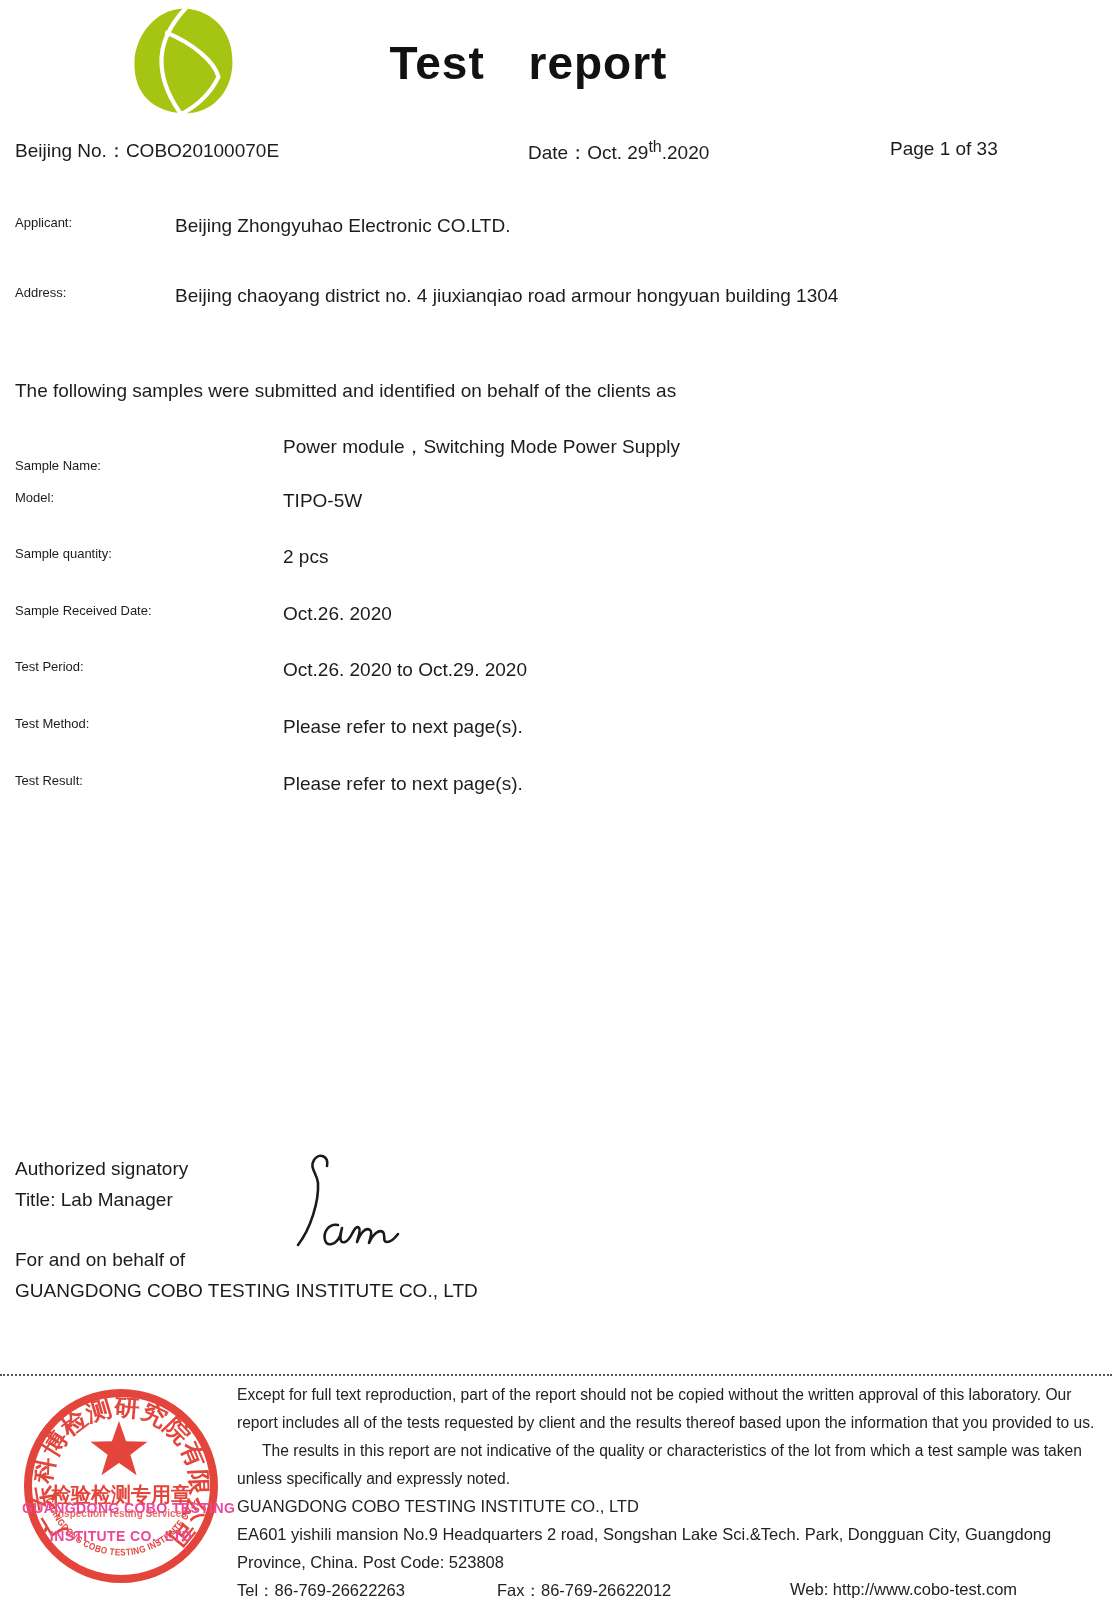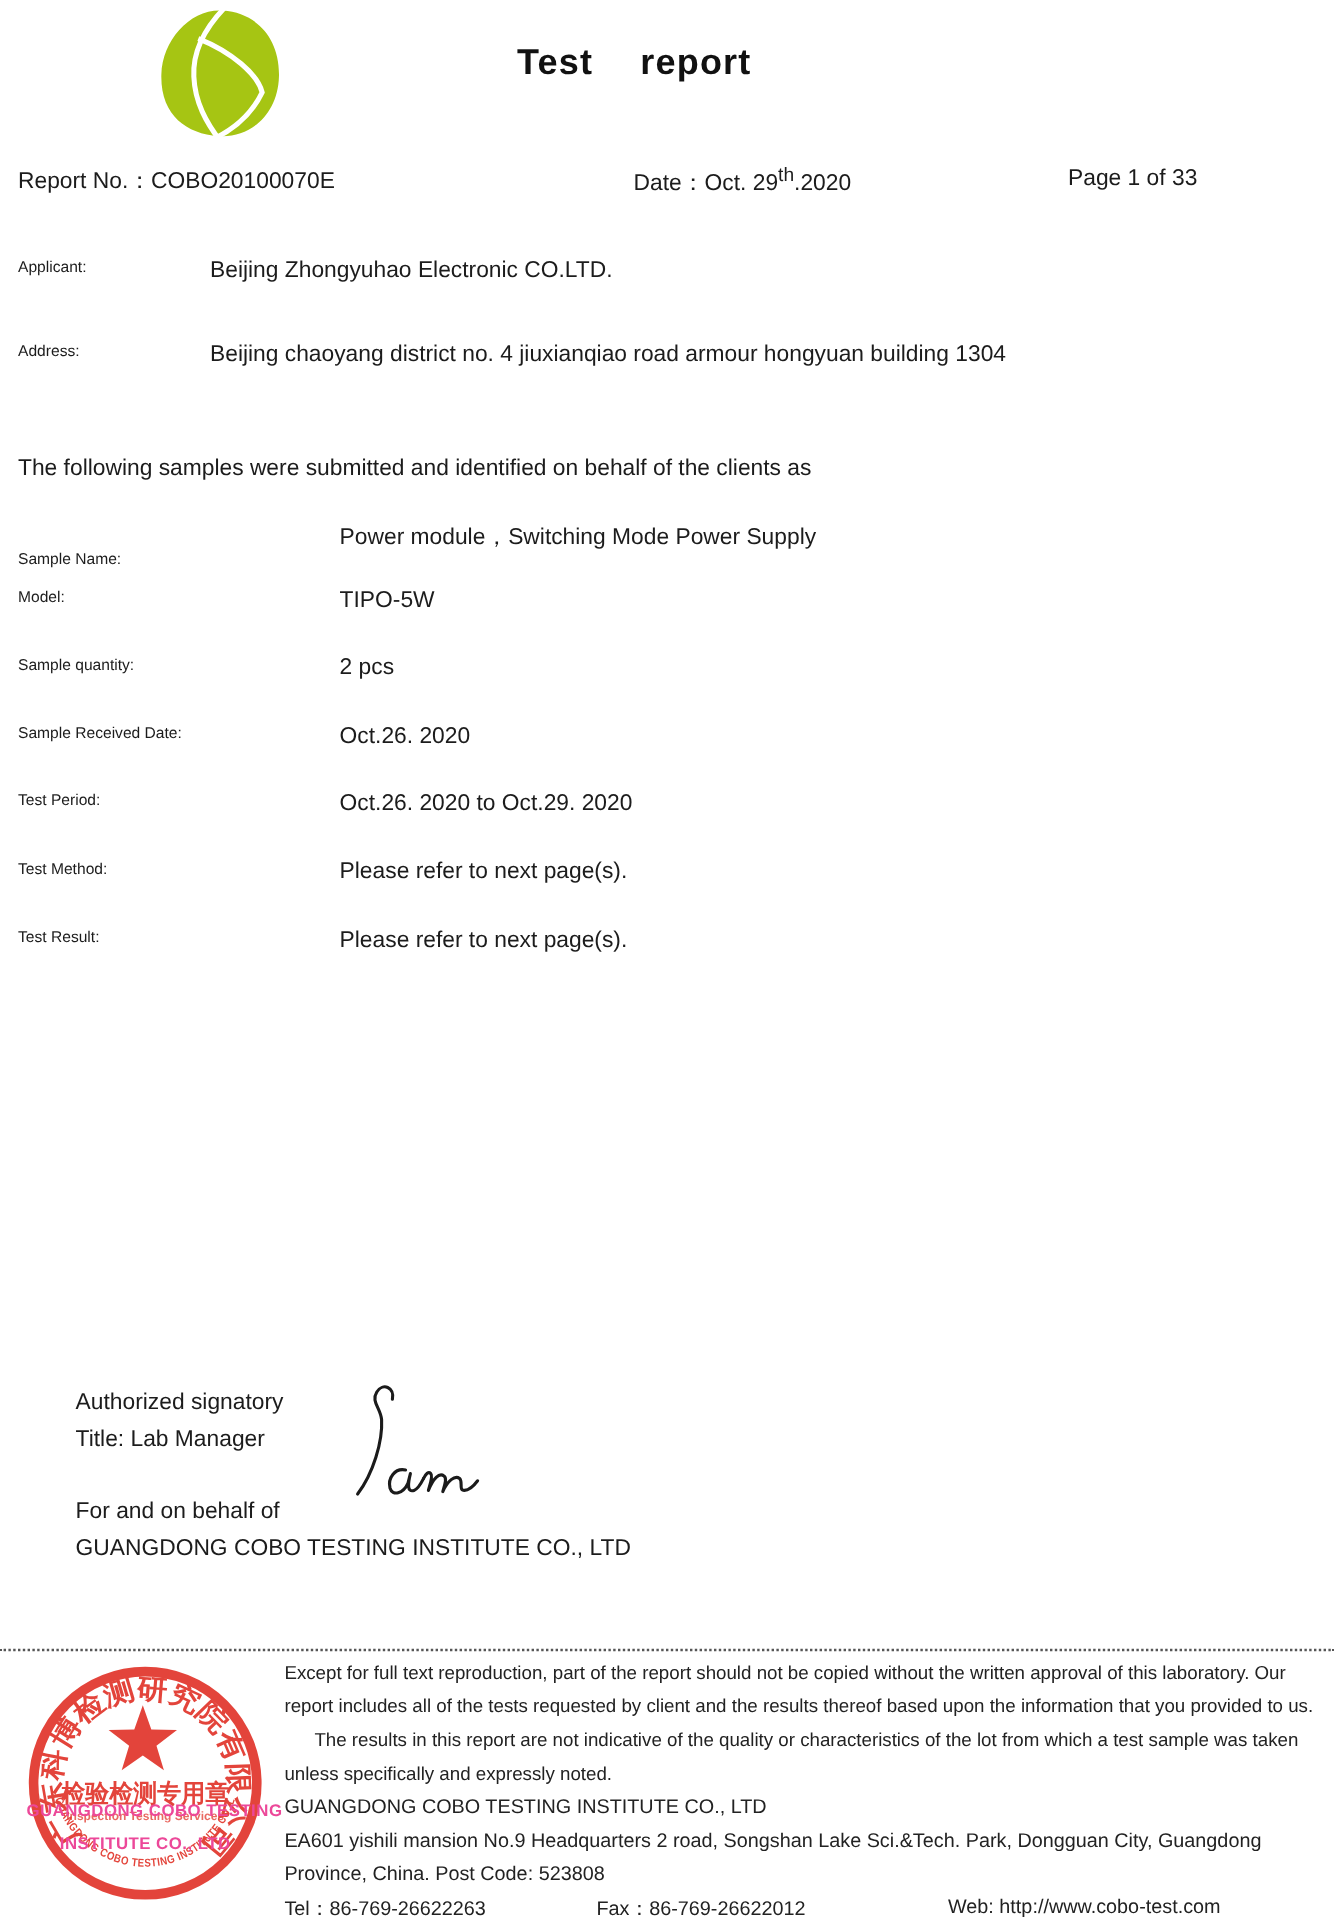--- a/index.html
+++ b/index.html
@@ -4,28 +4,28 @@
 <style>
   html,body{margin:0;padding:0;background:#888;}
   .page{
     position:relative;width:1112px;height:1600px;background:#ffffff;
     font-family:"Liberation Sans","DejaVu Sans",sans-serif;color:#1c1c1c;
     overflow:hidden;margin:0 auto;
   }
   .abs{position:absolute;}
   .title{
     left:0;top:36px;width:1057px;text-align:center;
-    font-size:30px;font-weight:bold;word-spacing:30px;letter-spacing:1px;color:#111;
+    font-size:46px;font-weight:bold;word-spacing:30px;letter-spacing:1px;color:#111;
   }
   .hdr{font-size:19px;top:138px;white-space:nowrap;}
   .hdr sup{font-size:16px;}
   .lbl{font-size:13px;left:15px;white-space:nowrap;}
   .val{font-size:19px;white-space:nowrap;}
   .intro{font-size:19px;left:15px;top:380px;white-space:nowrap;}
-  .sig{font-size:19px;left:15px;white-space:nowrap;margin-left:48px;}
+  .sig{font-size:19px;left:15px;white-space:nowrap;}
   .dotline{
     left:0;top:1374px;width:1112px;height:0;
     border-top:2px dotted #555;
   }
   .foot{font-size:15.6px;left:237px;white-space:nowrap;color:#222;}
   .foot2{font-size:16.5px;left:237px;white-space:nowrap;color:#222;}
   .stamp-black{
     left:22px;width:198px;text-align:center;font-size:14px;font-weight:600;
     letter-spacing:.4px;color:#ec4899;white-space:nowrap;z-index:3;
   }
@@ -39,21 +39,21 @@
 
   <svg class="abs" style="left:127px;top:4px;" width="112" height="116" viewBox="0 0 120 120">
     <path d="M 63 3 C 93 5 114 28 113 62 C 112 95 88 117 59 115 C 30 113 7 96 8 60 C 9 29 34 1 63 3 Z" fill="#a6c513"></path>
     <path d="M 64 1 C 44 22 36 42 37 62 C 38 85 48 103 61 120" fill="none" stroke="#ffffff" stroke-width="4.5"></path>
     <path d="M 41 28 C 71 40 94 60 98 76 C 88 97 72 109 56 117" fill="none" stroke="#ffffff" stroke-width="4.5"></path>
   </svg>
 
   <div class="abs title">Test report</div>
 
   <div class="abs hdr" style="left:15px;">
-    <span>Report No.：</span><span>COBO20100070E</span>
+    <span>Beijing No.：</span><span>COBO20100070E</span>
   </div>
   <div class="abs hdr" style="left:528px;">
     <span>Date：</span><span>Oct. 29</span><sup>th</sup><span>.2020</span>
   </div>
   <div class="abs hdr" style="left:890px;">Page 1 of 33</div>
 
   <div class="abs lbl" style="top:215px;">Applicant:</div>
   <div class="abs val" style="left:175px;top:215px;">Beijing Zhongyuhao Electronic CO.LTD.</div>
   <div class="abs lbl" style="top:285px;">Address:</div>
   <div class="abs val" style="left:175px;top:285px;">Beijing chaoyang district no. 4 jiuxianqiao road armour hongyuan building 1304</div>

